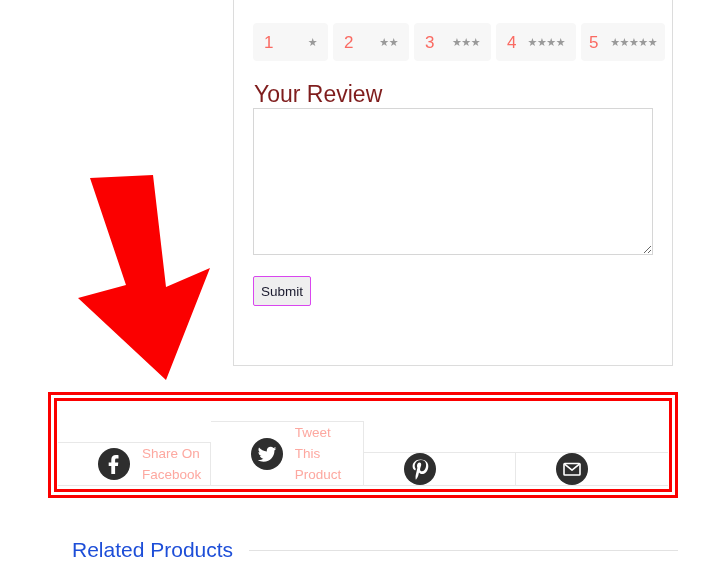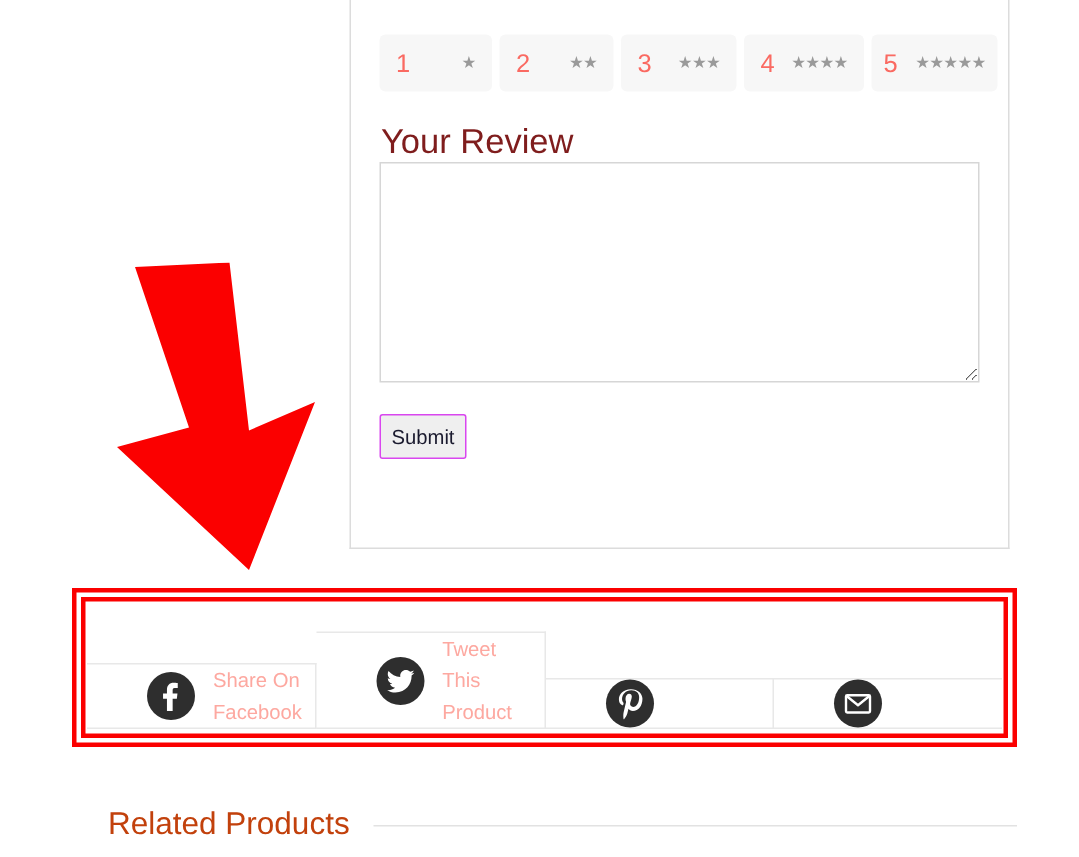--- a/index.html
+++ b/index.html
@@ -192,21 +192,21 @@
   .related-wrap {
     position: absolute;
     left: 72px;
     top: 538px;
     width: 606px;
     display: flex;
     align-items: center;
   }
   .related-title {
     font-size: 21px;
-    color: #c2410c;
+    color: #1d4ed8;
     font-family: "Liberation Sans", sans-serif;
     white-space: nowrap;
   }
   .related-rule {
     flex: 1;
     height: 1px;
     background: #e2e2e2;
     margin-left: 16px;
   }
 </style>

